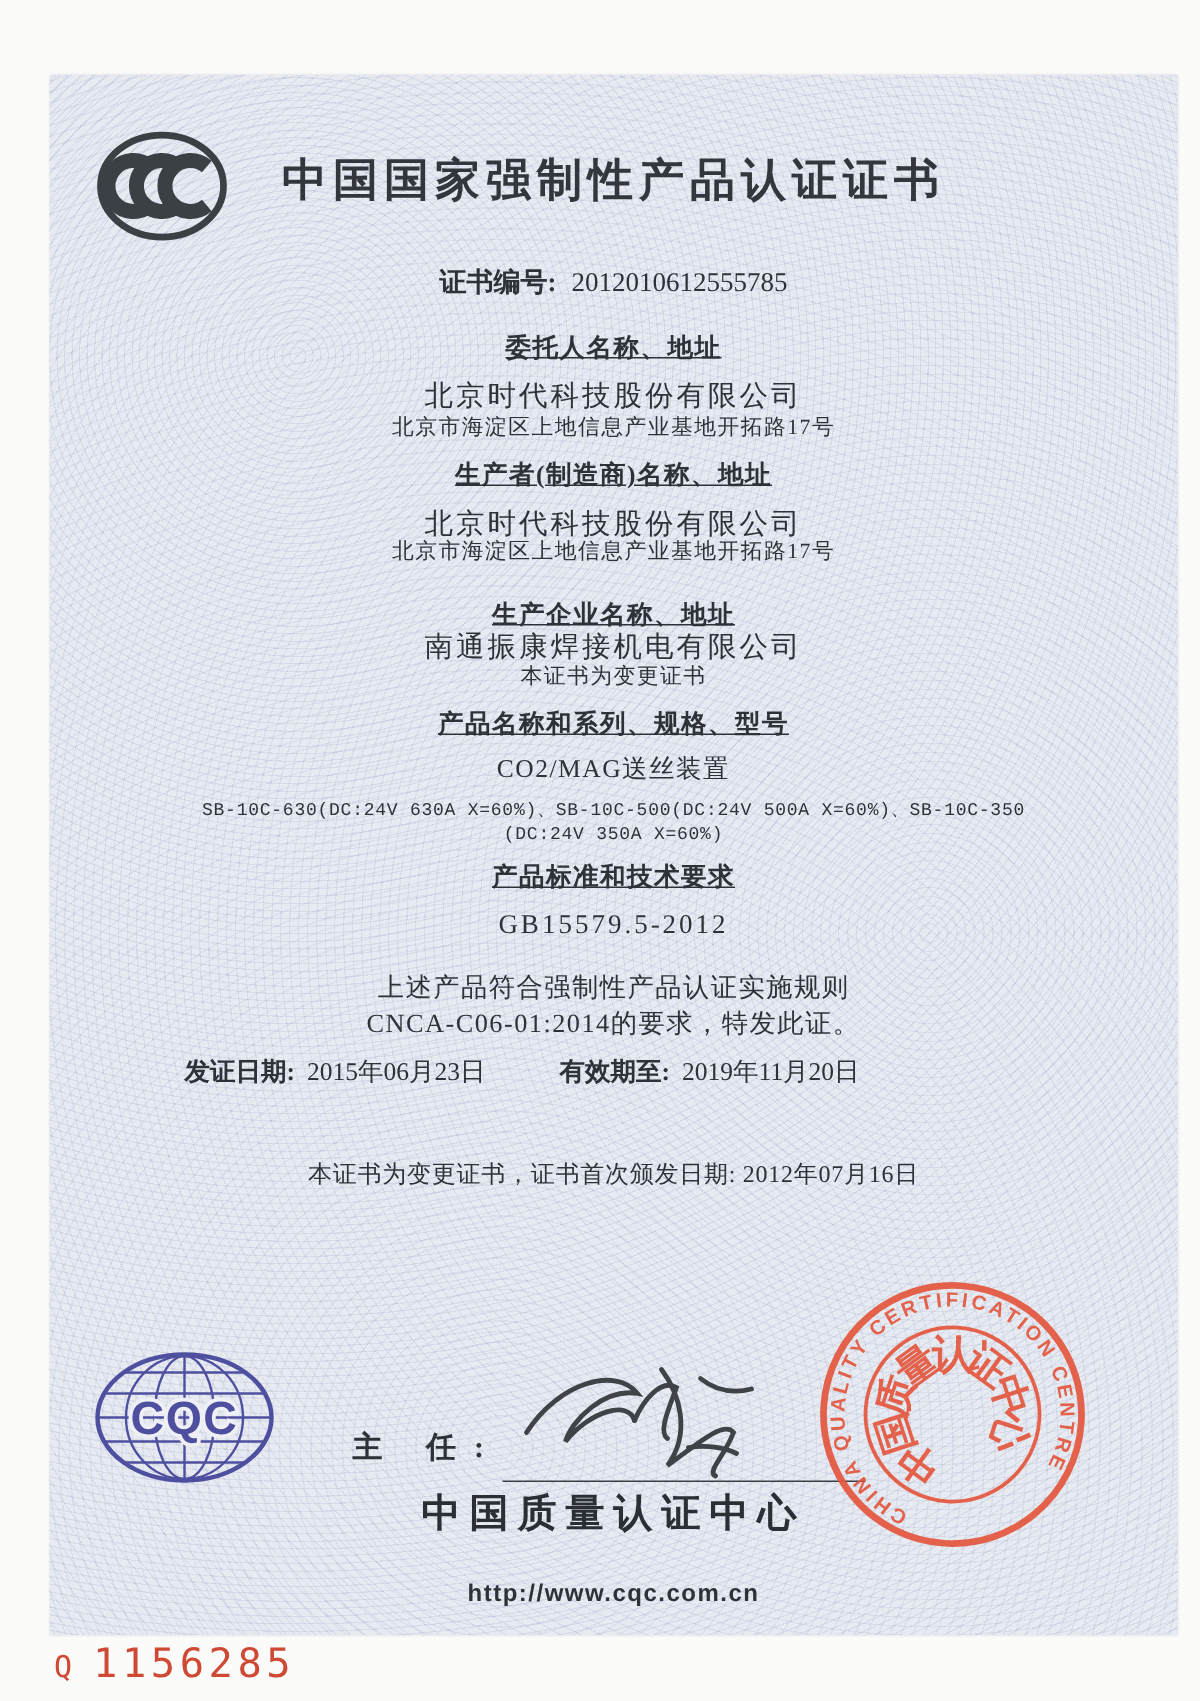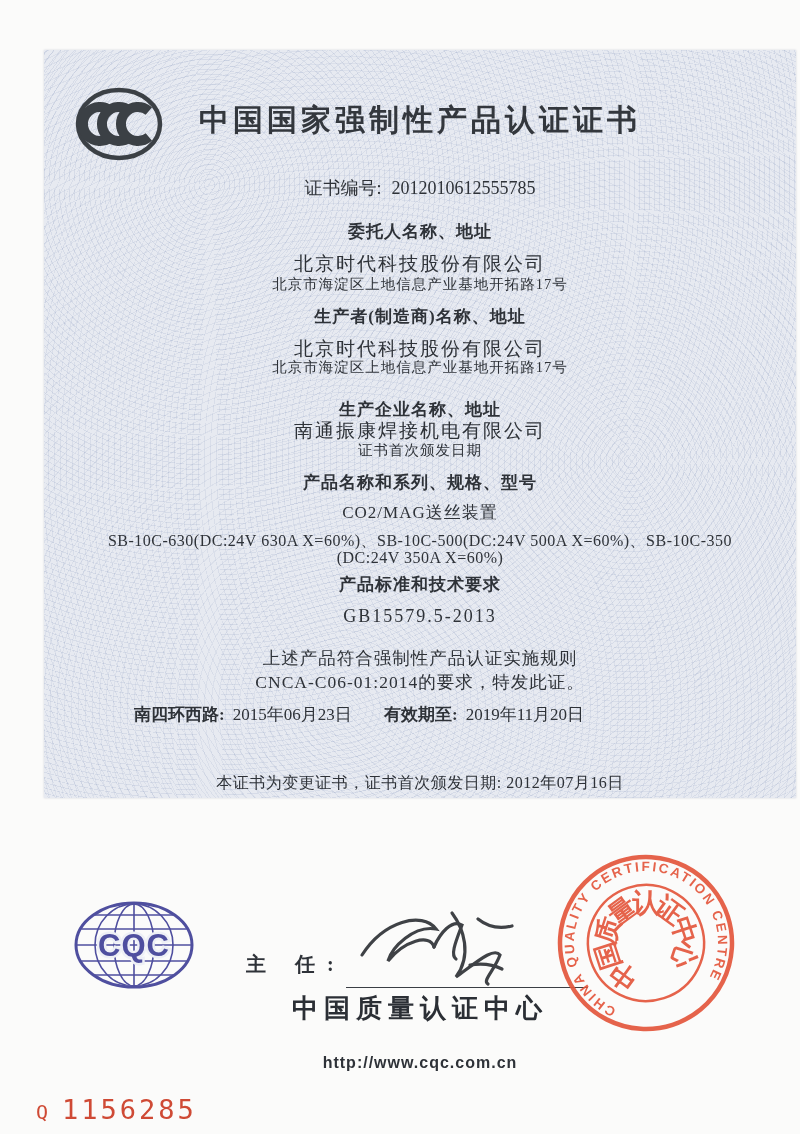--- a/index.html
+++ b/index.html
@@ -3,37 +3,36 @@
 <meta charset="utf-8">
 <style>
   html,body{margin:0;padding:0;}
   body{
     width:800px;height:1134px;position:relative;overflow:hidden;
     background:#fbfbfa;
     font-family:"Liberation Serif","DejaVu Serif",serif;
     color:#2e3238;
   }
   .paper{
-    position:absolute;left:33px;top:50px;width:752px;height:748px;
+    position:absolute;left:33px;top:50px;width:752px;height:1040px;
     background-color:#e7eaf1;
     background-image:
       repeating-radial-gradient(circle at 22% 18%, rgba(110,130,175,.14) 0 .8px, transparent .8px 5px),
       repeating-radial-gradient(circle at 78% 55%, rgba(110,130,175,.12) 0 .8px, transparent .8px 6px),
       repeating-radial-gradient(circle at 40% 88%, rgba(110,130,175,.10) 0 1px, transparent 1px 7px);
     box-shadow:0 0 2px rgba(90,100,130,.25);
-    margin-left:11px;
   }
   .row{position:absolute;left:0;width:752px;text-align:center;white-space:nowrap;}
   .title{top:50px;font-size:30px;font-weight:700;letter-spacing:4px;color:#33373d;}
   .certno{top:126px;font-size:18px;}
-  .certno .lbl{font-weight:400;margin-right:10px;}
-  .sec-label{font-size:17px;font-weight:700;letter-spacing:1px;}
+  .certno .lbl{font-weight:700;margin-right:10px;}
+  .sec-label{font-size:17px;font-weight:700;letter-spacing:1px;text-decoration:underline;}
   .company{font-size:19px;letter-spacing:2px;}
   .addr{font-size:14.5px;letter-spacing:1px;}
-  .model-line{font-size:16px;letter-spacing:.5px;font-family:Liberation Serif, serif;}
+  .model-line{font-size:12px;letter-spacing:.5px;font-family:Liberation Mono, monospace;}
   .stmt{font-size:17.5px;letter-spacing:1px;}
   .dates{top:653px;font-size:17px;text-align:left;}
   .dates .grp-issue{position:absolute;left:90px;}
   .dates .grp-valid{position:absolute;left:340px;}
   .dates .lbl{font-weight:700;margin-right:8px;}
   .note1{top:686px;font-size:17px;font-weight:700;letter-spacing:1px;}
   .note2{top:723px;font-size:16px;letter-spacing:.5px;}
   .note3{top:751px;font-size:14px;font-weight:700;letter-spacing:.5px;}
   .director{position:absolute;left:202px;top:901px;font-size:20px;font-weight:700;letter-spacing:12px;white-space:nowrap;}
   .sig-line{position:absolute;left:302px;top:937px;width:242px;border-bottom:1.5px solid #3a3e44;height:0;}
@@ -72,36 +71,36 @@
   <div class="row sec-label" style="top:170px">委托人名称、地址</div>
   <div class="row company" style="top:201px">北京时代科技股份有限公司</div>
   <div class="row addr" style="top:225px">北京市海淀区上地信息产业基地开拓路17号</div>
 
   <div class="row sec-label" style="top:255px">生产者(制造商)名称、地址</div>
   <div class="row company" style="top:286px">北京时代科技股份有限公司</div>
   <div class="row addr" style="top:308px">北京市海淀区上地信息产业基地开拓路17号</div>
 
   <div class="row sec-label" style="top:348px">生产企业名称、地址</div>
   <div class="row company" style="top:368px">南通振康焊接机电有限公司</div>
-  <div class="row addr" style="top:391px">证书首次颁发日期</div>
+  <div class="row addr" style="top:391px">本证书为变更证书</div>
 
   <div class="row sec-label" style="top:421px">产品名称和系列、规格、型号</div>
   <div class="row" style="top:451px;font-size:17px;letter-spacing:1px">CO2/MAG送丝装置</div>
   <div class="row model-line" style="top:481px">SB-10C-630(DC:24V 630A X=60%)、SB-10C-500(DC:24V 500A X=60%)、SB-10C-350</div>
   <div class="row model-line" style="top:499px">(DC:24V 350A X=60%)</div>
 
   <div class="row sec-label" style="top:523px">产品标准和技术要求</div>
-  <div class="row" style="top:556px;font-size:18px;letter-spacing:2px">GB15579.5-2013</div>
+  <div class="row" style="top:556px;font-size:18px;letter-spacing:2px">GB15579.5-2012</div>
 
   <div class="row stmt" style="top:596px">上述产品符合强制性产品认证实施规则</div>
   <div class="row stmt" style="top:620px">CNCA-C06-01:2014的要求，特发此证。</div>
 
   <div class="row dates">
     <span class="grp-issue">
-      <span class="lbl">南四环西路:</span><span>2015年06月23日</span>
+      <span class="lbl">发证日期:</span><span>2015年06月23日</span>
     </span>
     <span class="grp-valid">
       <span class="lbl">有效期至:</span><span>2019年11月20日</span>
     </span>
   </div>
 
   <div class="row note2">本证书为变更证书，证书首次颁发日期: 2012年07月16日</div>
 
   <svg class="cqc-logo" width="124" height="94" viewBox="0 0 124 94">
     <defs>

